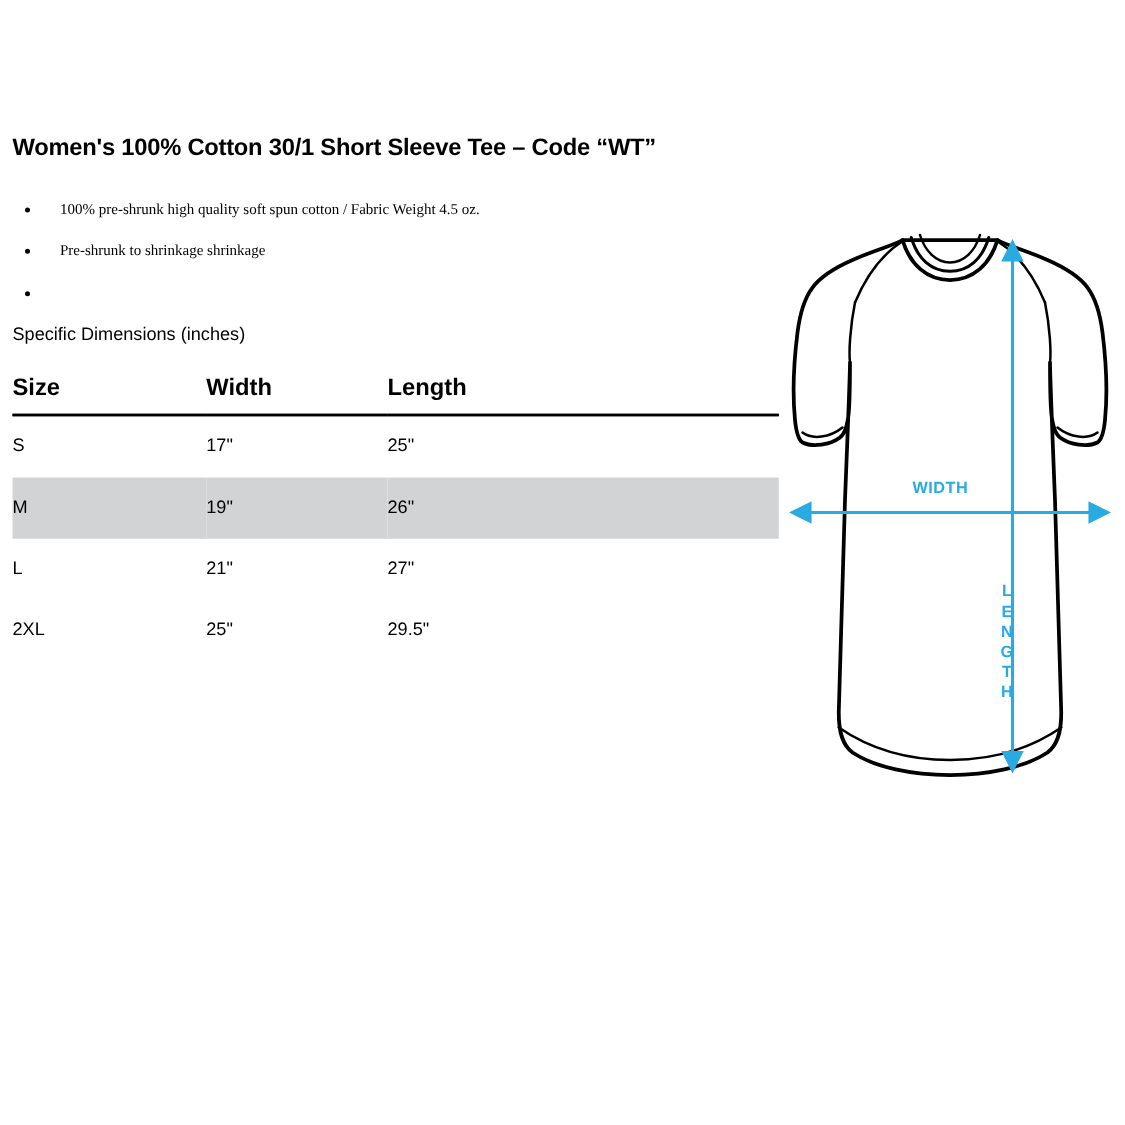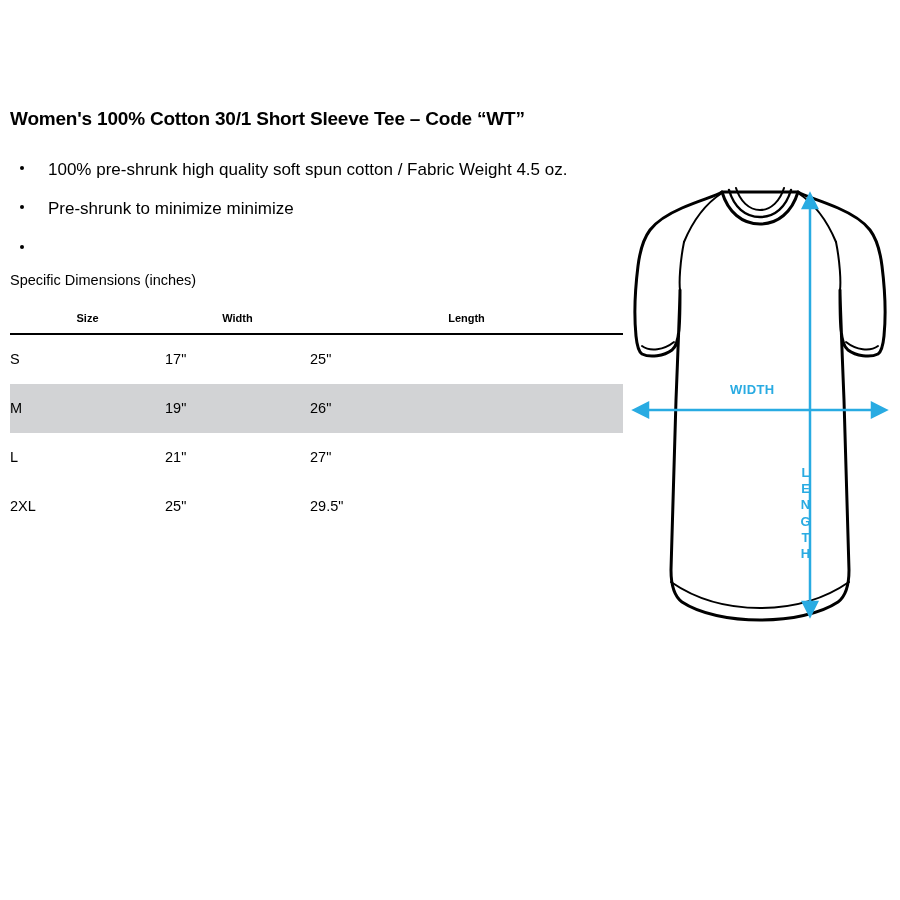--- a/index.html
+++ b/index.html
@@ -41,22 +41,23 @@
 
   .bullets {
     list-style: none;
     margin: 0;
     padding: 0;
   }
   .bullets li {
     position: relative;
     padding-left: 38px;
     margin-bottom: 19px;
-    font-size: 17px;
+    font-size: 12px;
     line-height: 1.2;
+    font-family: Liberation Serif, serif;
   }
   .bullets li .dot {
     position: absolute;
     left: 10px;
     top: 6px;
     width: 4px;
     height: 4px;
     border-radius: 50%;
     background: #000;
   }
@@ -69,23 +70,23 @@
     padding-left: 0;
   }
 
   table.size-table {
     margin-top: 24px;
     border-collapse: collapse;
     width: 613px;
     font-size: 14.5px;
   }
   table.size-table th {
-    text-align: center;
-    font-weight: bold;
-    font-size: 11px;
+    text-align: left;
+    font-weight: bold;
+    font-size: 19px;
     padding: 0 0 9px 0;
     border-bottom: 2px solid #000;
     margin-top: 12px;
   }
   table.size-table td {
     padding: 0;
     height: 49px;
     vertical-align: middle;
   }
   table.size-table tr.shaded td {
@@ -136,21 +137,21 @@
 
     <h1 class="doc-title">Women's 100% Cotton 30/1 Short Sleeve Tee – Code “WT”</h1>
 
     <ul class="bullets">
       <li>
         <span class="dot"></span>
         <span>100% pre-shrunk high quality soft spun cotton / Fabric Weight 4.5 oz.</span>
       </li>
       <li>
         <span class="dot"></span>
-        <span>Pre-shrunk to minimize minimize</span>
+        <span>Pre-shrunk to shrinkage shrinkage</span>
       </li>
       <li>
         <span class="dot"></span>
       </li>
     </ul>
 
     <div class="dims-heading">Specific Dimensions (inches)</div>
 
     <table class="size-table">
       <colgroup>

